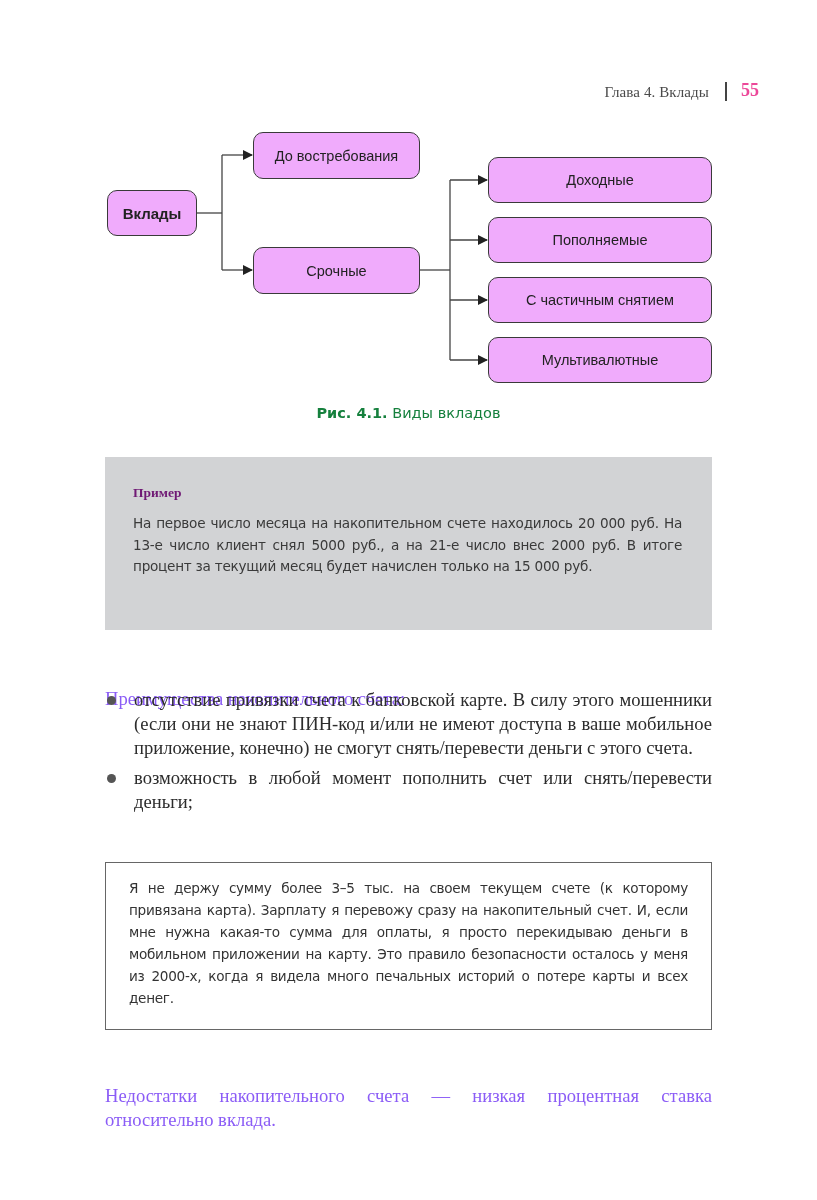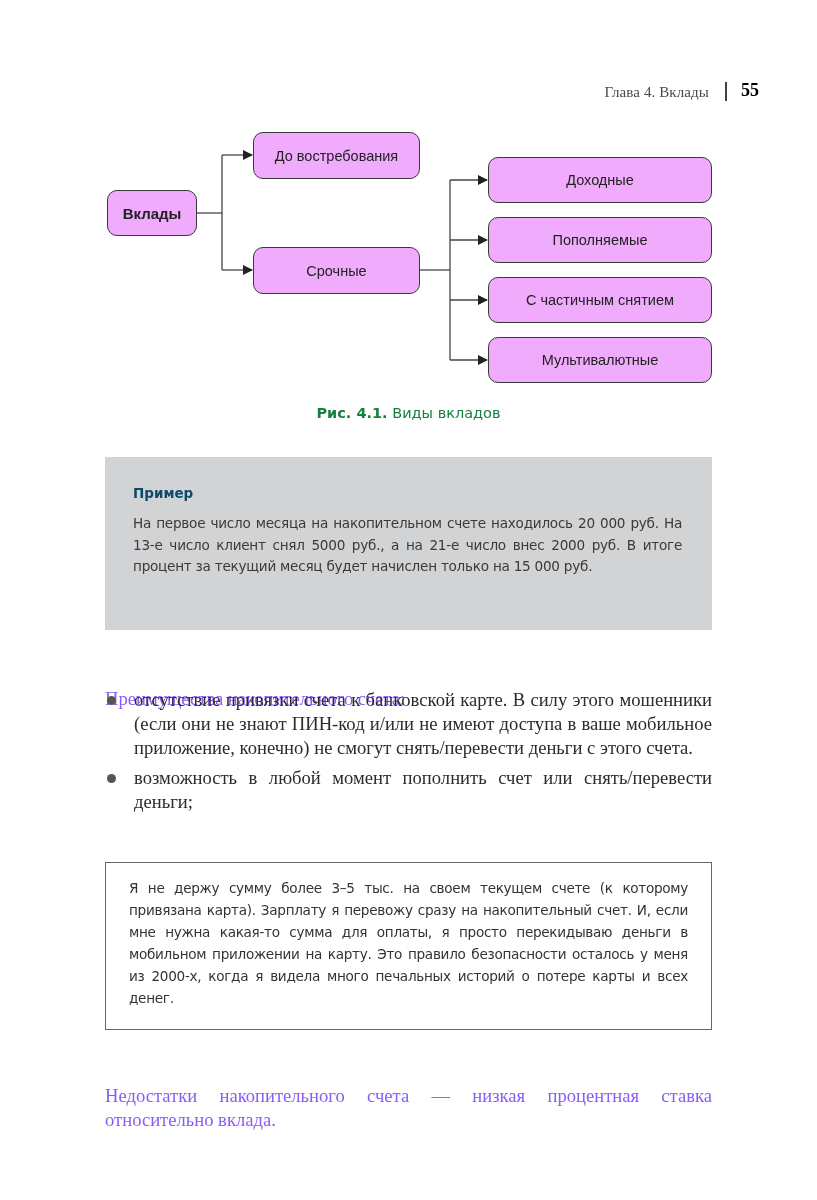--- a/index.html
+++ b/index.html
@@ -2,34 +2,34 @@
 <html><head>
 <meta charset="utf-8">
 <style>
   html, body { margin: 0; padding: 0; background: #ffffff; }
   body { width: 817px; height: 1200px; position: relative; overflow: hidden; color: #2b2b2b; }
 
   
   .running-header { position: absolute; top: 80px; right: 58px; display: flex; align-items: flex-end; font-family: Liberation Serif, serif; color: #4a4a4a; }
   .running-header .chapter { font-size: 15px; letter-spacing: 0.1px; }
   .running-header .sep { display: inline-block; width: 2px; height: 19px; background: #444; margin: 0 14px 0 16px; }
-  .running-header .page { font-size: 18px; font-weight: bold; color: #000000; }
+  .running-header .page { font-size: 18px; font-weight: bold; color: #ec4899; }
 
   
   .diagram { position: absolute; left: 0; top: 0; width: 817px; height: 400px; }
   .node { position: absolute; box-sizing: border-box; border: 1.3px solid #3a3a3a; border-radius: 10px; background: #f0abfc; display: flex; align-items: center; justify-content: center; font-family: "Liberation Sans", sans-serif; font-size: 14.5px; color: #222; }
   .node.root { font-weight: bold; font-size: 15px; }
   svg.connectors { position: absolute; left: 0; top: 0; }
 
   .caption { position: absolute; top: 405px; left: 0; width: 817px; text-align: center; font-family: "DejaVu Sans", sans-serif; font-size: 14.5px; color: #15803d; }
   .caption b { font-weight: bold; }
 
   
   .example { position: absolute; left: 105px; top: 457px; width: 607px; height: 173px; background: #d2d3d5; box-sizing: border-box; padding: 28px 30px 0 28px; font-family: "DejaVu Sans", sans-serif; color: #3a3a3a; }
-  .example .title { font-weight: bold; font-size: 13.5px; color: #0c4a6e; margin-bottom: 12px; }
+  .example .title { font-weight: bold; font-size: 13.5px; color: #701a75; margin-bottom: 12px; font-family: Liberation Serif, serif; }
   .example .body { font-size: 13.6px; line-height: 21.5px; text-align: justify; letter-spacing: -0.25px; }
 
   
   .para { position: absolute; left: 105px; width: 607px; font-family: Liberation Serif, serif; font-size: 18.6px; line-height: 24px; color: #8b5cf6; margin-top: 32px; }
   .bullets { position: absolute; left: 105px; top: 688px; width: 607px; margin: 0; padding: 0; list-style: none; font-family: "Liberation Serif", serif; font-size: 18.6px; line-height: 24px; color: #2c2c2c; }
   .bullets li { position: relative; padding-left: 29px; text-align: justify; margin-bottom: 6px; }
   .bullets li .dot { position: absolute; left: 2px; top: 8px; width: 9px; height: 9px; border-radius: 50%; background: #555; }
 
   
   .note { position: absolute; left: 105px; top: 862px; width: 607px; height: 168px; border: 1.4px solid #666; box-sizing: border-box; padding: 14px 23px 0 23px; font-family: "DejaVu Sans", sans-serif; font-size: 13.6px; line-height: 22px; color: #333; text-align: justify; letter-spacing: -0.3px; }

